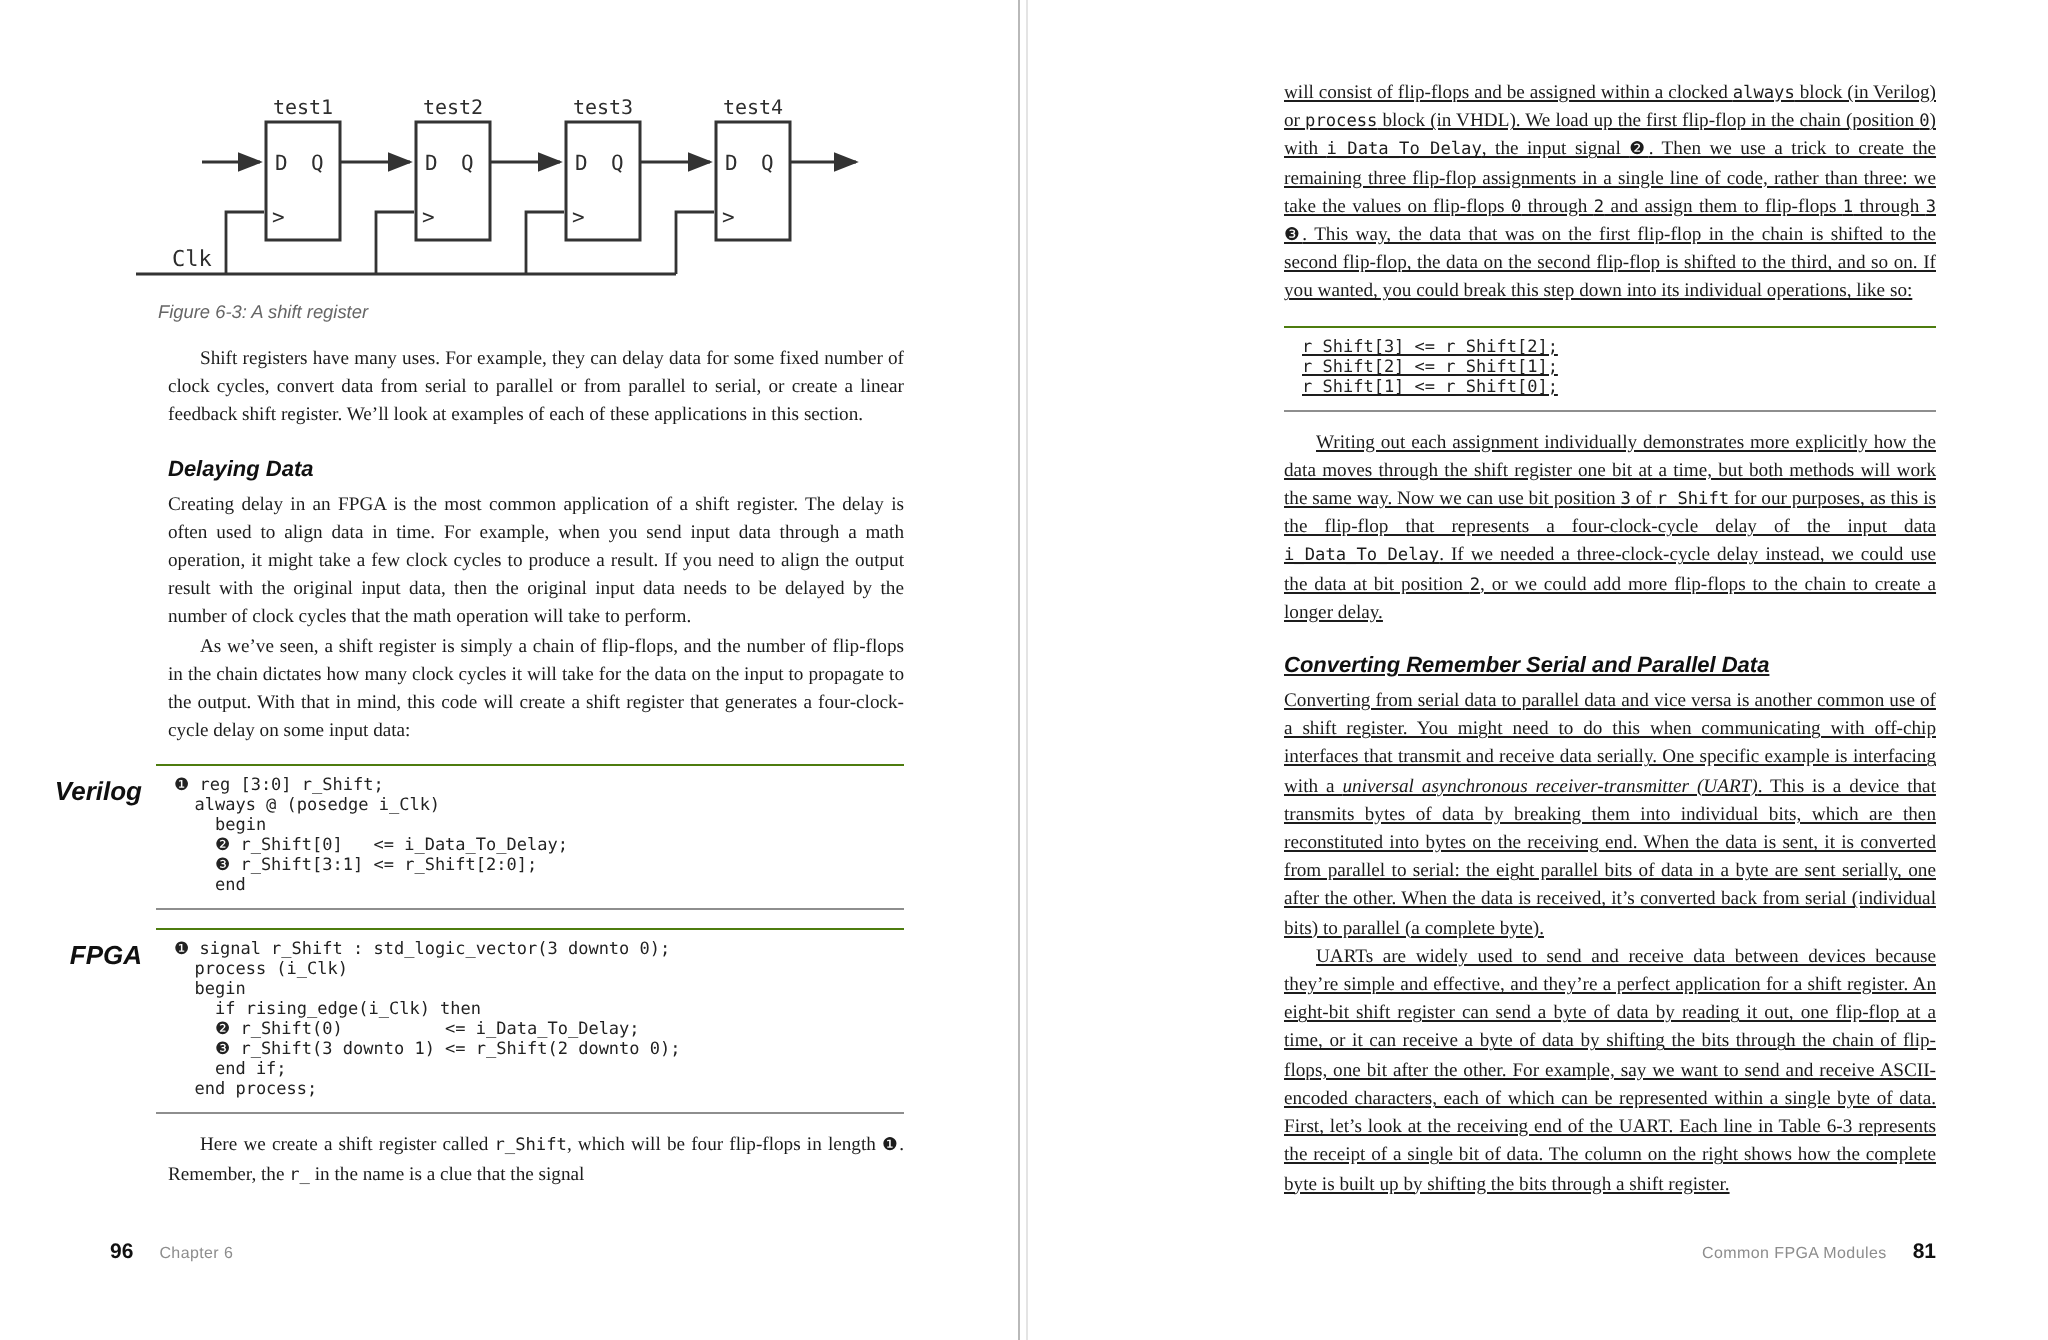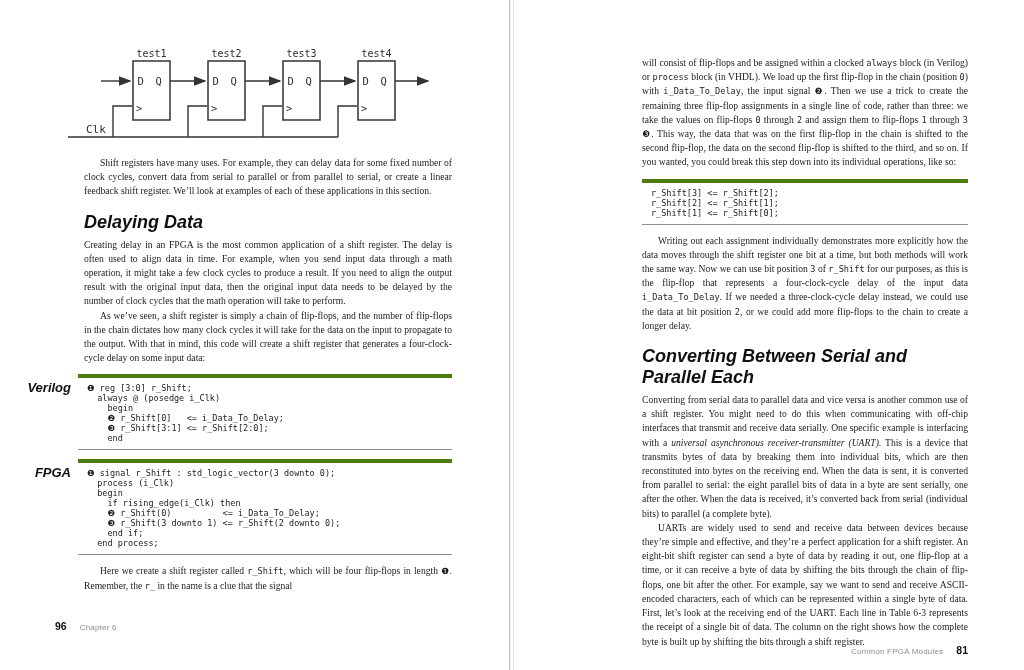--- a/index.html
+++ b/index.html
@@ -2,56 +2,56 @@
 <html><head>
 <meta charset="utf-8">
 <style>
   * { margin:0; padding:0; box-sizing:border-box; }
   html,body { width:1024px; height:670px; background:#ffffff; overflow:hidden;
               font-family:"Liberation Serif", serif; color:#1c1c1c; }
   .spread { position:relative; width:1024px; height:670px; background:#fff; }
 
   .page { position:absolute; top:0; height:670px; background:#fff; }
   .page-left  { left:0;   width:510px; padding:42px 58px 0 84px; }
-  .page-right { left:514px; width:510px; padding:56px 56px 0 128px; }
+  .page-right { left:514px; width:510px; padding:40px 56px 0 128px;text-decoration:underline; }
 
   .gutter-line-1 { position:absolute; left:509px; top:0; width:1px; height:670px; background:#b9b9b9; }
   .gutter-line-2 { position:absolute; left:513px; top:0; width:1px; height:670px; background:#e4e4e4; }
 
   
   .para { font-size:9.6px; line-height:14.2px; text-align:justify; letter-spacing:0; }
   .indent { text-indent:16px; }
   .seg-c { font-family:"DejaVu Sans Mono", monospace; font-size:8.6px; }
   .seg-i { font-style:italic; }
   .seg-m { font-family:"DejaVu Sans", sans-serif; font-size:8.8px; }
 
   .h2 { font-family:"Liberation Sans", sans-serif; font-weight:bold; font-style:italic;
-        font-size:18px; color:#101010; margin:13px 0 5px 0; letter-spacing:0; }
+        font-size:11px; color:#101010; margin:13px 0 5px 0; letter-spacing:0; }
 
   
   .figure-wrap { margin-left:-18px; width:372px; height:102px; }
   .fig-caption { font-family:"Liberation Sans", sans-serif; font-style:italic;
                  font-size:9.2px; color:#666; margin:7px 0 0 -5px; }
   svg text { font-family:"DejaVu Sans Mono", monospace; fill:#2e2e2e; }
 
   
   .codeblock { position:relative; margin:9px 0 9px -6px; }
-  .code { display:block; border-top:4px solid #4d7c0f; border-bottom:1px solid #8e8e8e;
+  .code { display:block; border-top:1px solid #4d7c0f; border-bottom:1px solid #8e8e8e;
           padding:5px 0 6px 9px; font-family:"DejaVu Sans Mono", monospace;
           font-size:8.5px; line-height:10px; color:#222; white-space:pre; }
   .code-plain { margin-left:0; }
   .code-label { position:absolute; left:-52px; top:6px; width:45px; text-align:right;
                 font-family:"Liberation Sans", sans-serif; font-weight:bold; font-style:italic;
                 font-size:13px; color:#101010; }
 
   
   .footer { position:absolute; top:620px; display:flex; align-items:baseline; gap:13px;
             font-family:"Liberation Sans", sans-serif;text-align:right; }
   .footer-left  { left:55px; }
-  .footer-right { right:56px;margin-top:24px; }
+  .footer-right { right:56px; }
   .pagenum { font-weight:bold; font-size:10.5px; color:#111; }
   .running-head { font-size:8px; color:#8d8d8d; letter-spacing:0.2px; } .spacer-12 { height:12px; }
 </style>
 </head>
 <body>
 
 <div class="spread">
 
   <div class="page page-left">
 
@@ -96,20 +96,21 @@
         <rect x="292" y="19" width="37" height="59" fill="#fff" stroke="#333" stroke-width="1.5"></rect>
         <text x="310.5" y="15" font-size="10" text-anchor="middle">test4</text>
         <text x="296.5" y="43" font-size="10.5">D</text>
         <text x="314.5" y="43" font-size="10.5">Q</text>
         <text x="295" y="70" font-size="10.5">&gt;</text>
 
         <text x="20" y="91" font-size="11">Clk</text>
       </svg>
     </div>
 
+    <div class="fig-caption">Figure 6-3: A shift register</div>
 
     <div class="spacer-12"></div>
     <p class="para indent">Shift registers have many uses. For example, they can delay data for some fixed number of clock cycles, convert data from serial to parallel or from parallel to serial, or create a linear feedback shift register. We’ll look at examples of each of these applications in this section.</p>
 
     <h2 class="h2">Delaying Data</h2>
 
     <p class="para">Creating delay in an FPGA is the most common application of a shift register. The delay is often used to align data in time. For example, when you send input data through a math operation, it might take a few clock cycles to produce a result. If you need to align the output result with the original input data, then the original input data needs to be delayed by the number of clock cycles that the math operation will take to perform.</p>
     <p class="para indent">As we’ve seen, a shift register is simply a chain of flip-flops, and the number of flip-flops in the chain dictates how many clock cycles it will take for the data on the input to propagate to the output. With that in mind, this code will create a shift register that generates a four-clock-cycle delay on some input data:</p>
 
     <div class="codeblock">
@@ -145,21 +146,21 @@
     <p class="para"><span>will consist of flip-flops and be assigned within a clocked </span><span class="seg-c">always</span><span> block (in Verilog) or </span><span class="seg-c">process</span><span> block (in VHDL). We load up the first flip-flop in the chain (position </span><span class="seg-c">0</span><span>) with </span><span class="seg-c">i_Data_To_Delay</span><span>, the input signal </span><span class="seg-m">❷</span><span>. Then we use a trick to create the remaining three flip-flop assignments in a single line of code, rather than three: we take the values on flip-flops </span><span class="seg-c">0</span><span> through </span><span class="seg-c">2</span><span> and assign them to flip-flops </span><span class="seg-c">1</span><span> through </span><span class="seg-c">3</span><span> </span><span class="seg-m">❸</span><span>. This way, the data that was on the first flip-flop in the chain is shifted to the second flip-flop, the data on the second flip-flop is shifted to the third, and so on. If you wanted, you could break this step down into its individual operations, like so:</span></p>
 
     <div class="codeblock code-plain" style="margin-left:0;">
       <pre class="code">r_Shift[3] &lt;= r_Shift[2];
 r_Shift[2] &lt;= r_Shift[1];
 r_Shift[1] &lt;= r_Shift[0];</pre>
     </div>
 
     <p class="para indent"><span>Writing out each assignment individually demonstrates more explicitly how the data moves through the shift register one bit at a time, but both methods will work the same way. Now we can use bit position </span><span class="seg-c">3</span><span> of </span><span class="seg-c">r_Shift</span><span> for our purposes, as this is the flip-flop that represents a four-clock-cycle delay of the input data </span><span class="seg-c">i_Data_To_Delay</span><span>. If we needed a three-clock-cycle delay instead, we could use the data at bit position </span><span class="seg-c">2</span><span>, or we could add more flip-flops to the chain to create a longer delay.</span></p>
 
-    <h2 class="h2">Converting Between Serial and Parallel Each</h2>
+    <h2 class="h2">Converting Remember Serial and Parallel Data</h2>
 
     <p class="para"><span>Converting from serial data to parallel data and vice versa is another common use of a shift register. You might need to do this when communicating with off-chip interfaces that transmit and receive data serially. One specific example is interfacing with a </span><span class="seg-i">universal asynchronous receiver-transmitter (UART)</span><span>. This is a device that transmits bytes of data by breaking them into individual bits, which are then reconstituted into bytes on the receiving end. When the data is sent, it is converted from parallel to serial: the eight parallel bits of data in a byte are sent serially, one after the other. When the data is received, it’s converted back from serial (individual bits) to parallel (a complete byte).</span></p>
     <p class="para indent">UARTs are widely used to send and receive data between devices because they’re simple and effective, and they’re a perfect application for a shift register. An eight-bit shift register can send a byte of data by reading it out, one flip-flop at a time, or it can receive a byte of data by shifting the bits through the chain of flip-flops, one bit after the other. For example, say we want to send and receive ASCII-encoded characters, each of which can be represented within a single byte of data. First, let’s look at the receiving end of the UART. Each line in Table 6-3 represents the receipt of a single bit of data. The column on the right shows how the complete byte is built up by shifting the bits through a shift register.</p>
   </div>
 
   <div class="footer footer-left">
     <span class="pagenum">96</span>
     <span class="running-head">Chapter 6</span>
   </div>
   <div class="footer footer-right">

